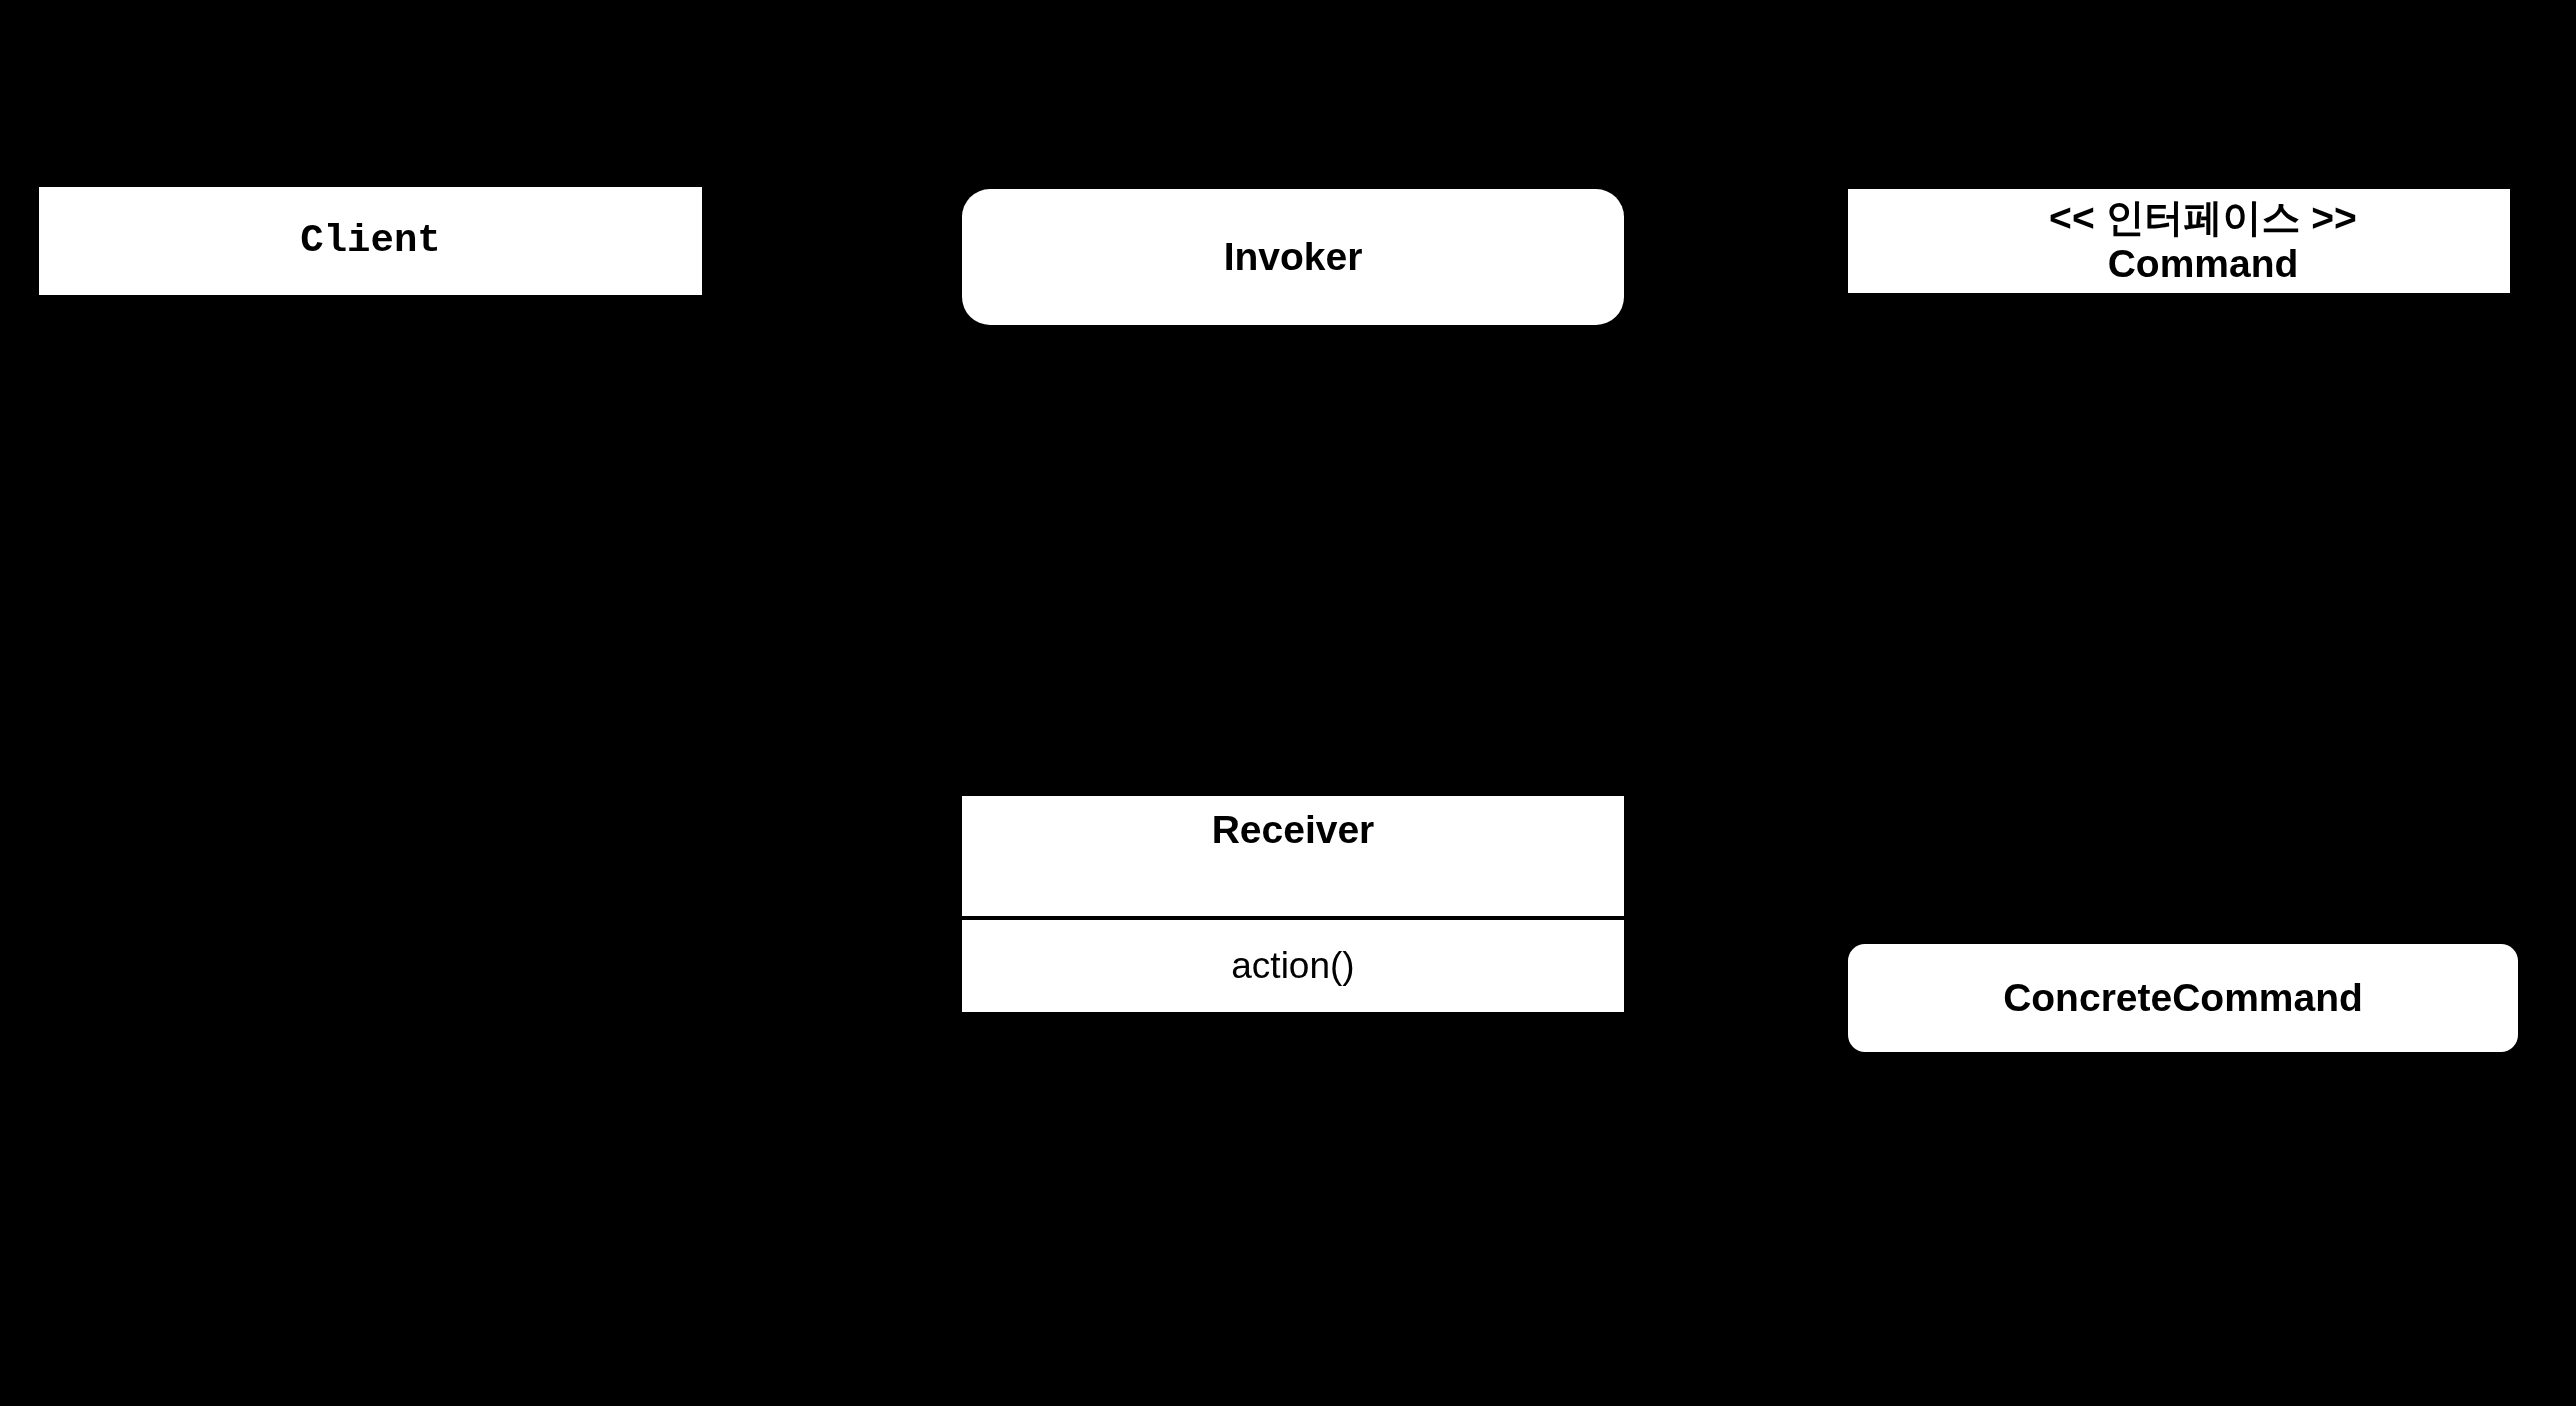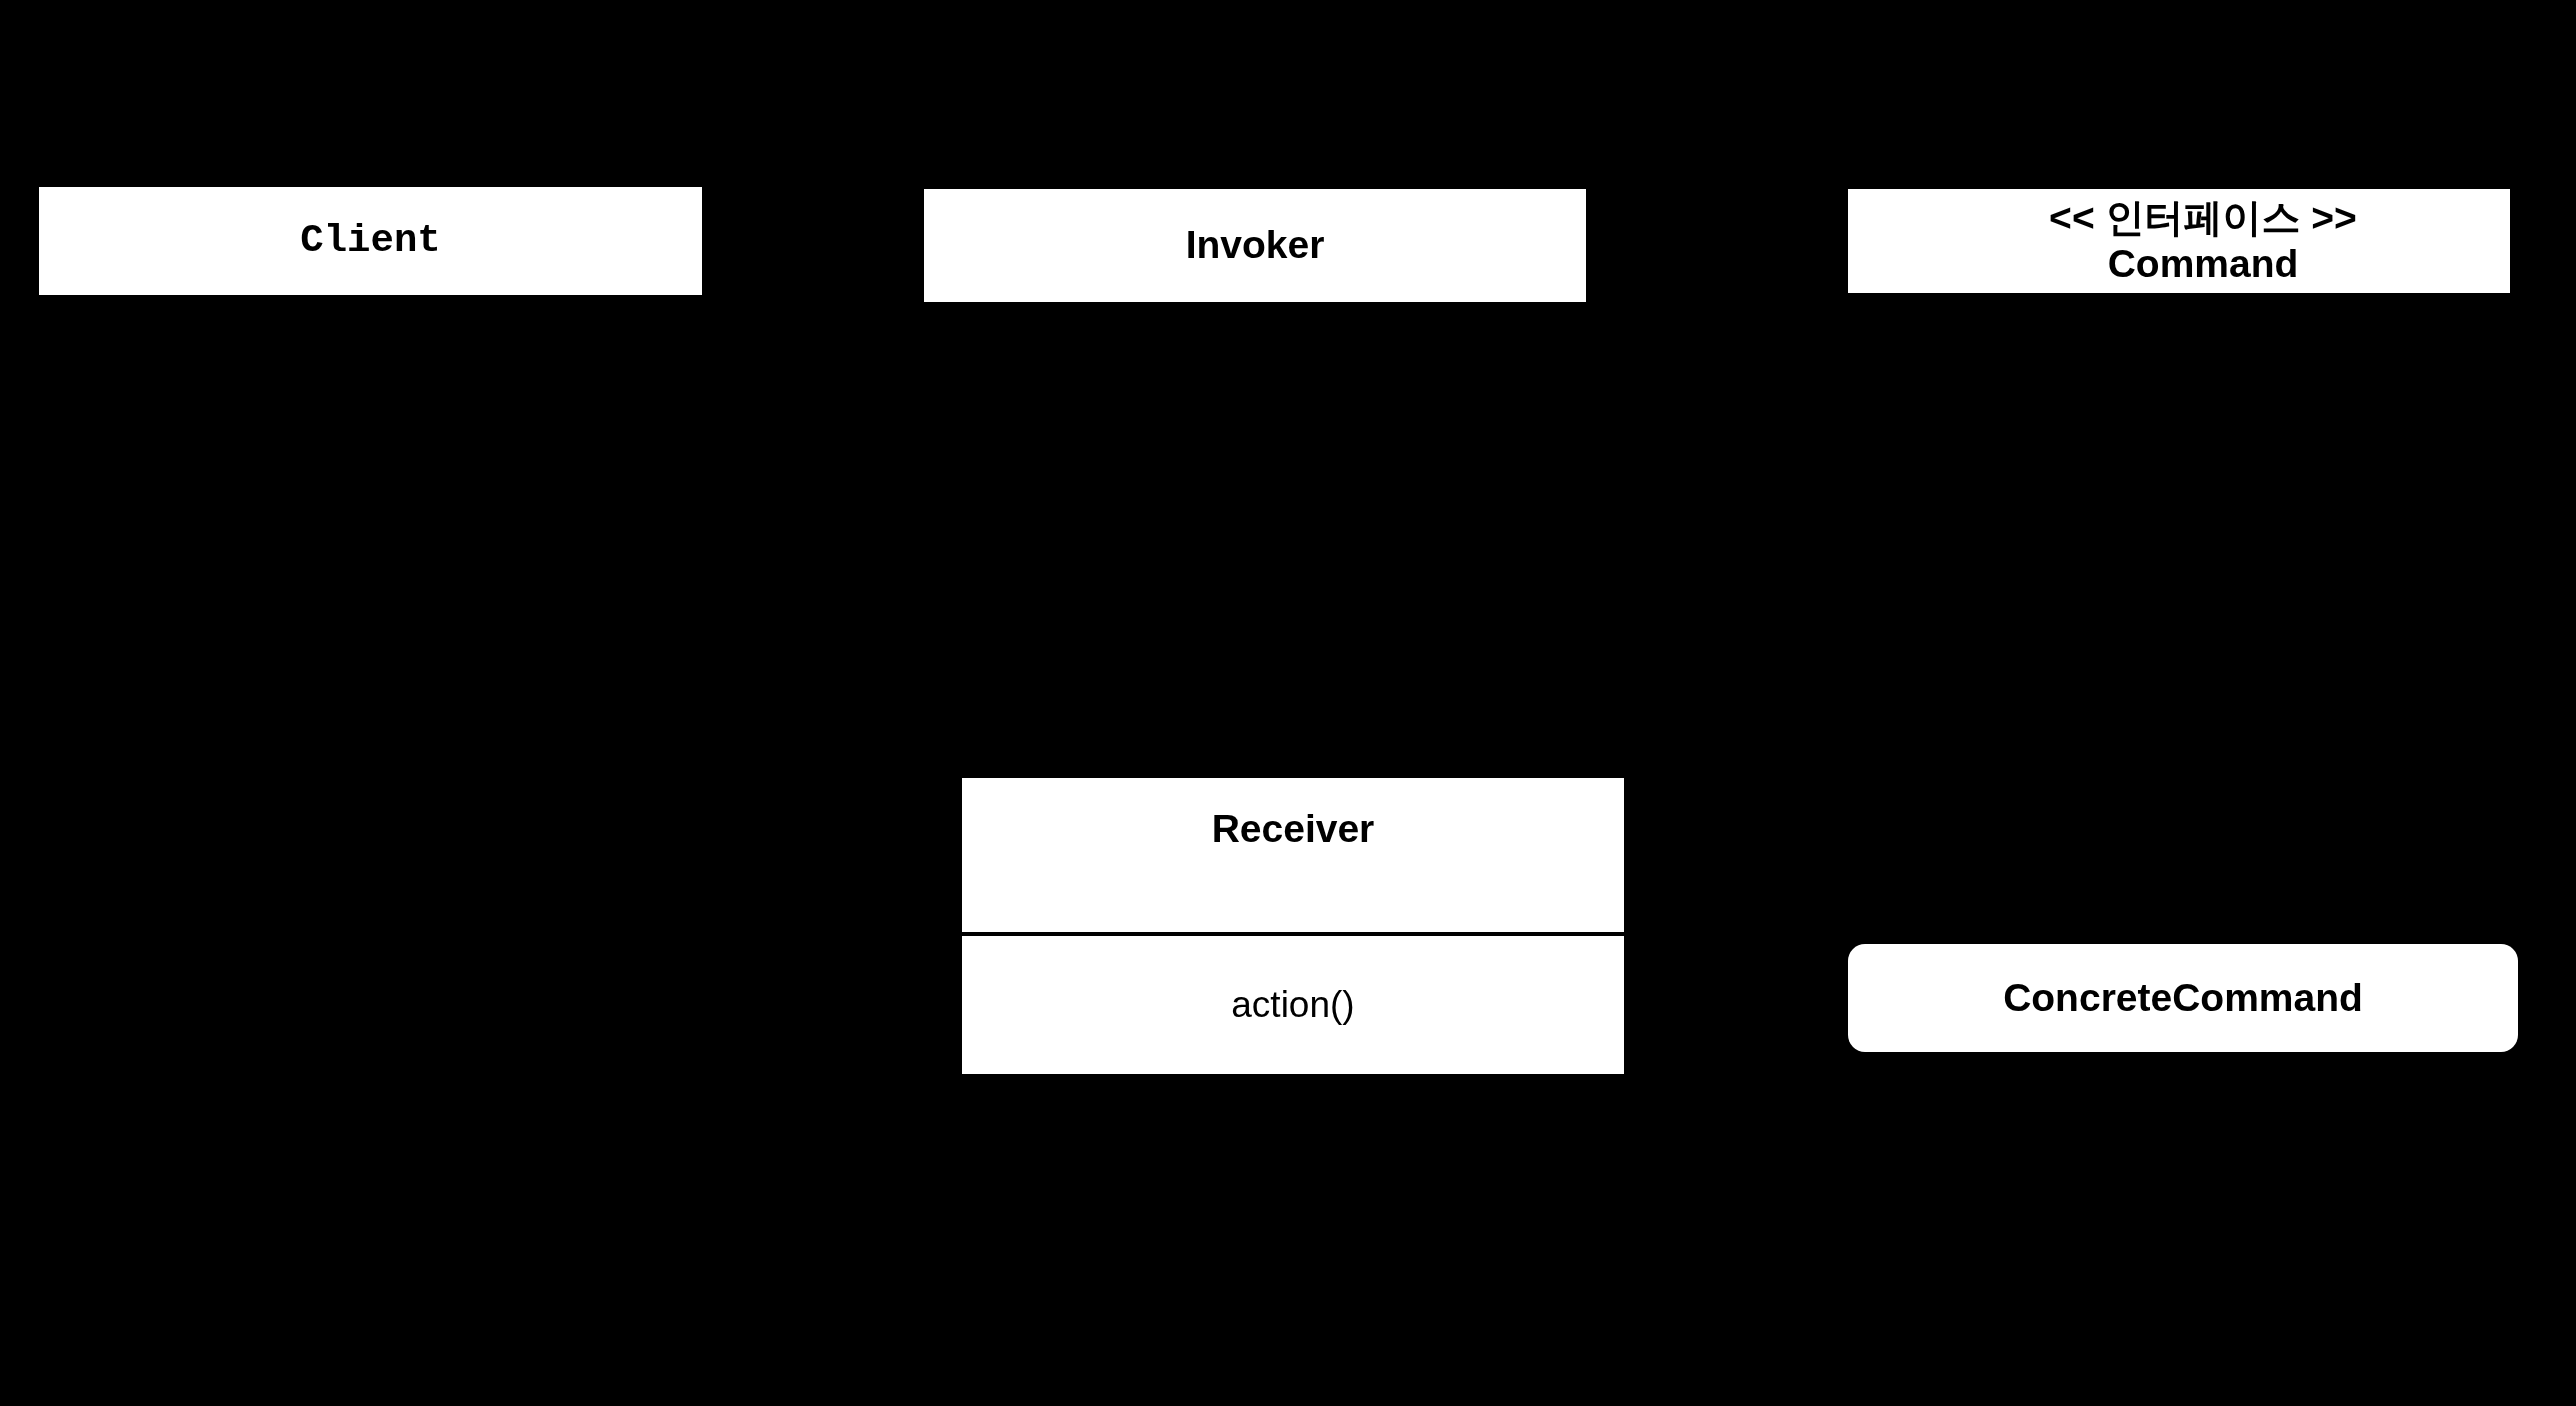--- a/index.html
+++ b/index.html
@@ -55,23 +55,23 @@
   }
   .name-line {
     display: block;
     font-weight: bold;
     font-size: 39px;
     text-align: center;
   }
 
   
   #class-client      { left: 39px;   top: 187px;  width: 663px; height: 108px; font-family: Liberation Mono, monospace; }
-  #class-invoker     { left: 924px; top: 189px;  width: 662px; height: 113px; }
+  #class-invoker     { left: 962px; top: 189px;  width: 662px; height: 136px; border-radius: 28px; }
   #class-command     { left: 1848px; top: 189px;  width: 662px; height: 104px; padding-left: 48px; }
-  #class-receiver    { left: 962px; top: 778px;  width: 662px; height: 296px; gap: 12px; }
+  #class-receiver    { left: 962px; top: 796px;  width: 662px; height: 216px; gap: 12px; }
   #class-concrete    { left: 1848px; top: 944px; width: 670px; height: 108px; border-radius: 17px; }
 
   #class-receiver .header { height: 106px; }
   #class-receiver .body   { height: 148px; }
 
   .full-height { height: 100%; }
 </style>
 </head>
 <body>
 

